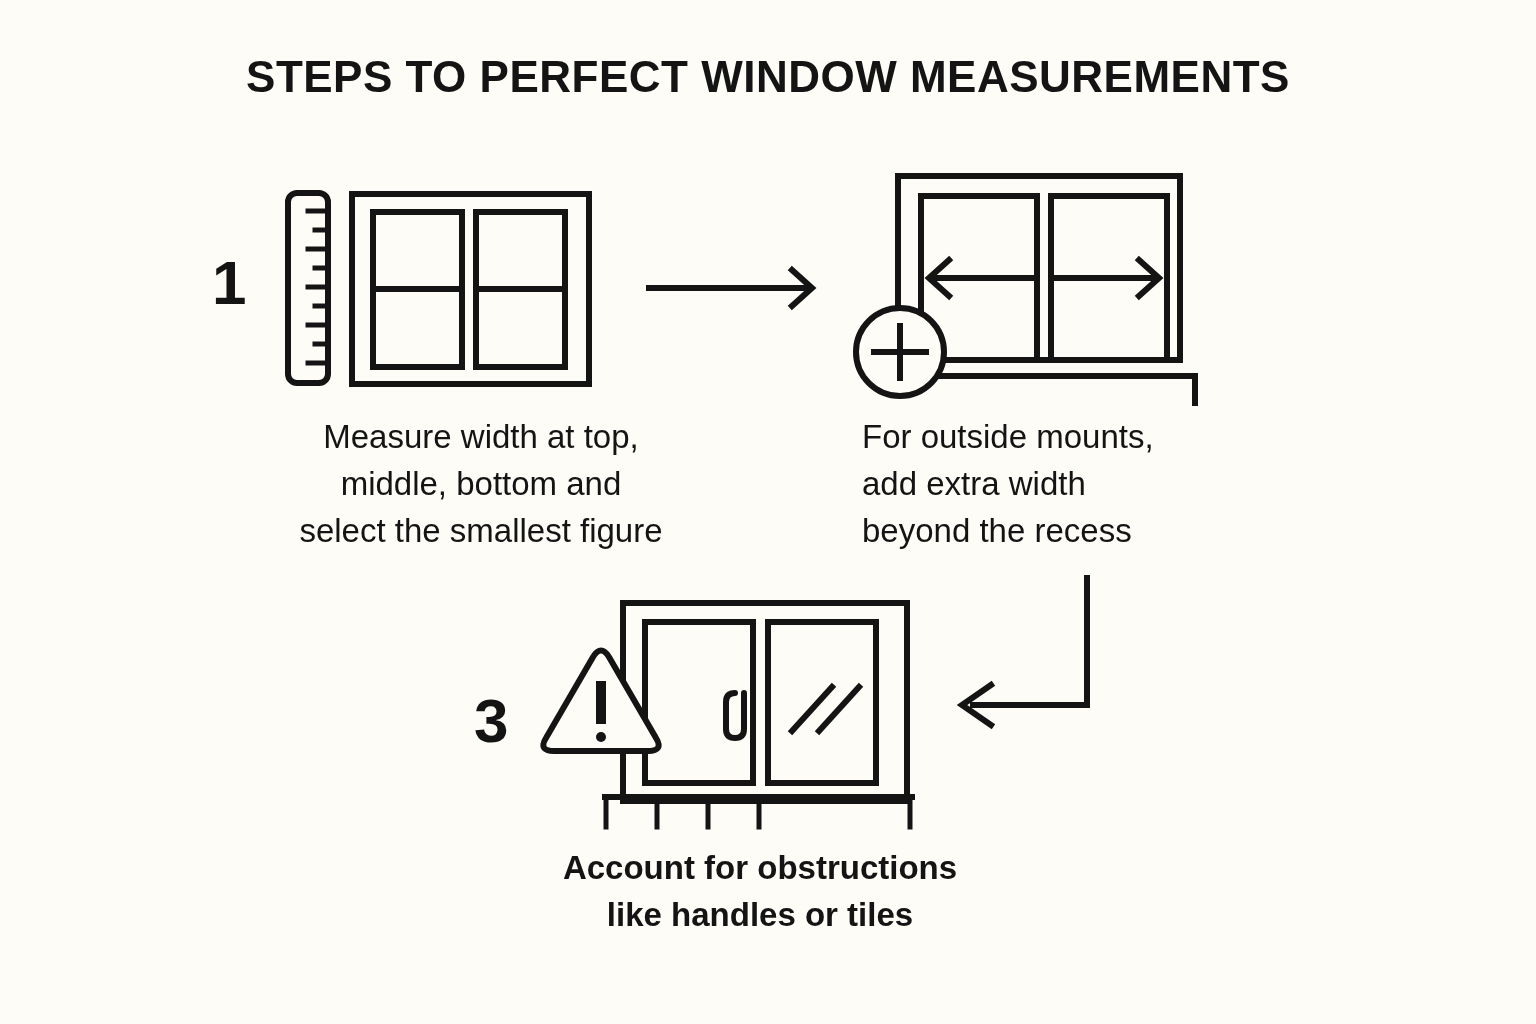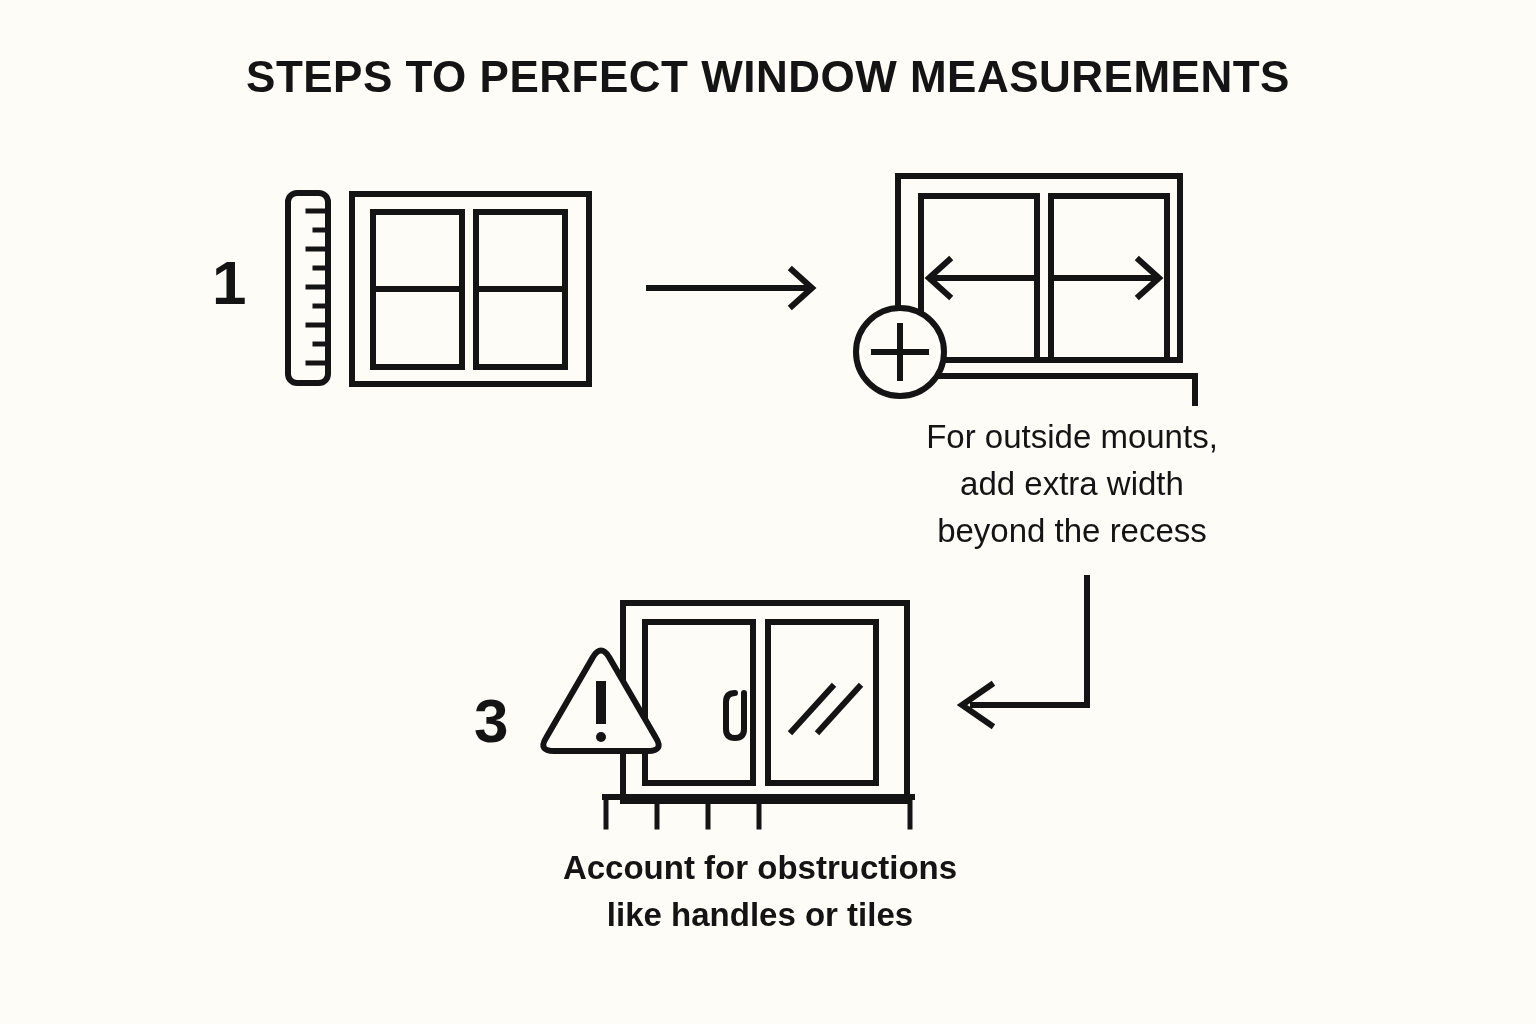--- a/index.html
+++ b/index.html
@@ -61,21 +61,21 @@
   #caption-1 {
     left: 196px;
     top: 414px;
     width: 570px;
     text-align: center;
   }
   #caption-2 {
     left: 862px;
     top: 414px;
     width: 420px;
-    text-align: center;
+    text-align: left;
   }
   #caption-3 {
     left: 450px;
     top: 845px;
     width: 620px;
     text-align: center;
     font-weight: bold;
   }
 
   
@@ -129,20 +129,23 @@
   </svg>
 
   <svg class="art" style="left:348px; top:190px;" width="245" height="198" viewBox="0 0 245 198">
     <rect class="stroke" x="4" y="4" width="237" height="190"></rect>
     <rect class="stroke" x="25" y="22" width="89" height="155"></rect>
     <rect class="stroke" x="128" y="22" width="89" height="155"></rect>
     <line class="stroke" x1="25" y1="99" x2="114" y2="99"></line>
     <line class="stroke" x1="128" y1="99" x2="217" y2="99"></line>
   </svg>
 
+  <div class="caption" id="caption-1">Measure width at top,
+middle, bottom and
+select the smallest figure</div>
 
   <svg class="art" style="left:645px; top:262px;" width="180" height="52" viewBox="0 0 180 52">
     <line class="stroke" x1="4" y1="26" x2="162" y2="26"></line>
     <polyline class="stroke" points="147,8 167,26 147,44"></polyline>
   </svg>
 
   <svg class="art" style="left:845px; top:160px;" width="380" height="260" viewBox="0 0 380 260">
 
     <polyline class="stroke" points="53,16 335,16 335,200 53,200 53,16"></polyline>
 

